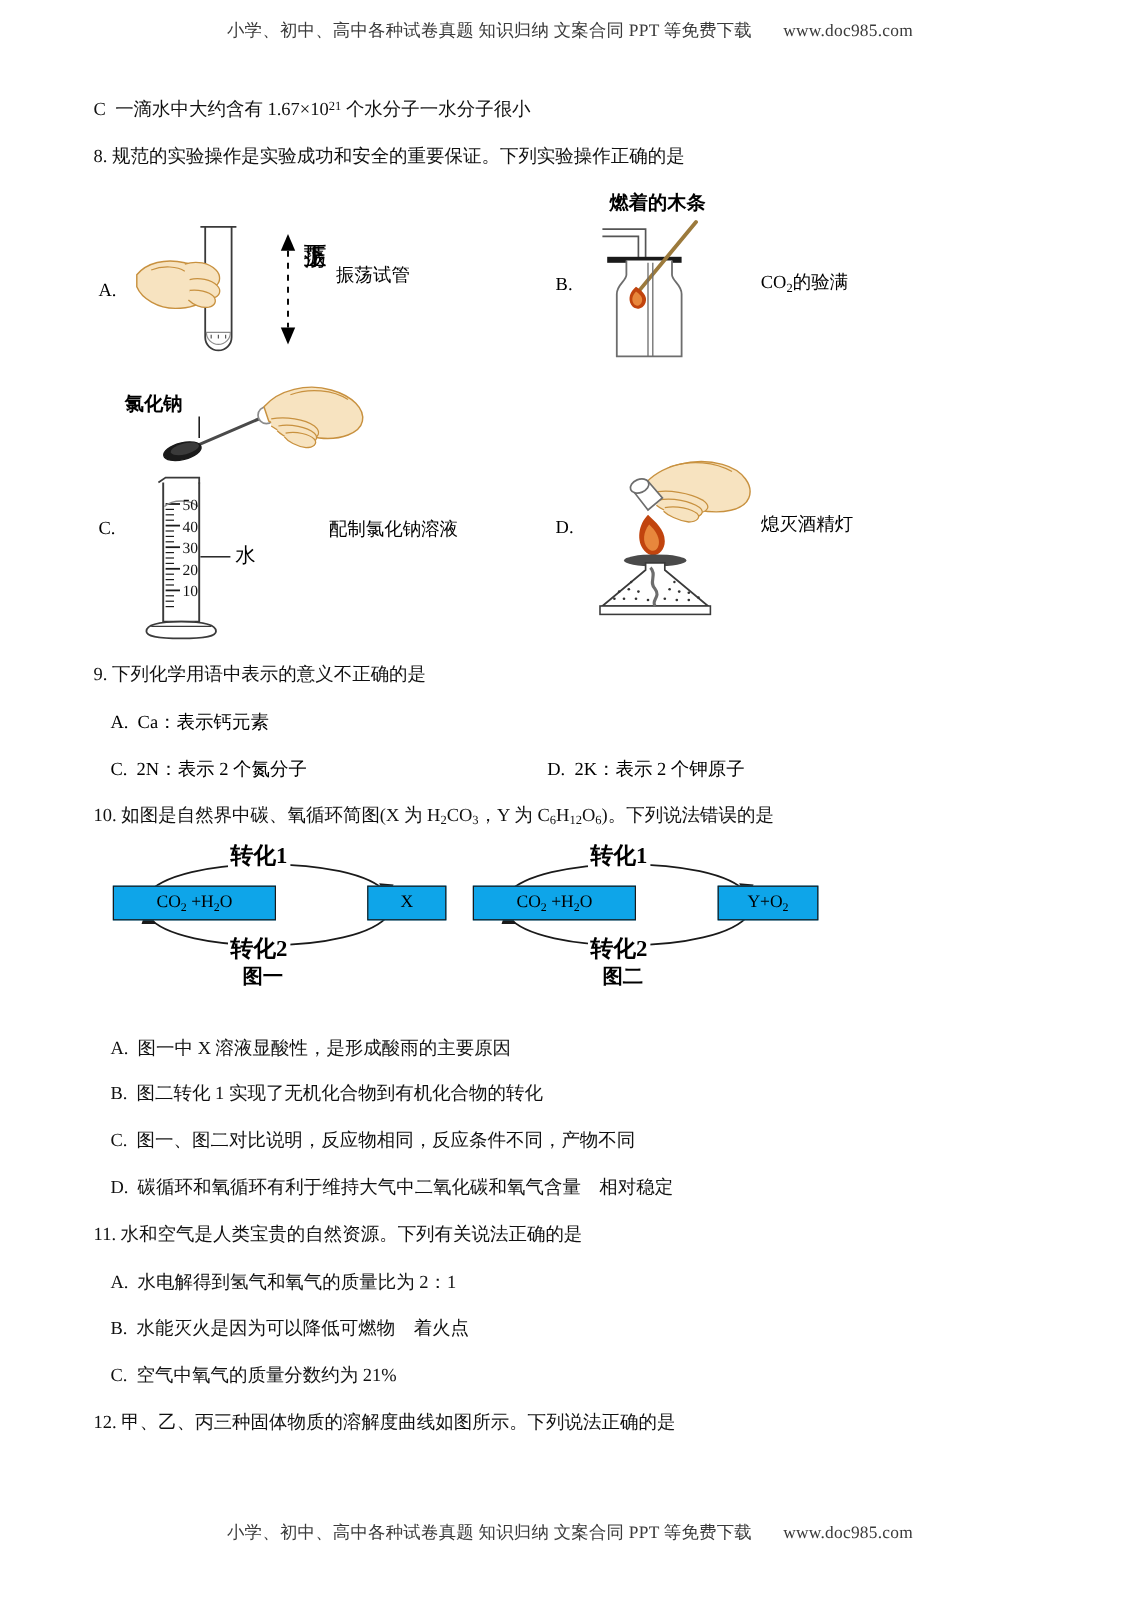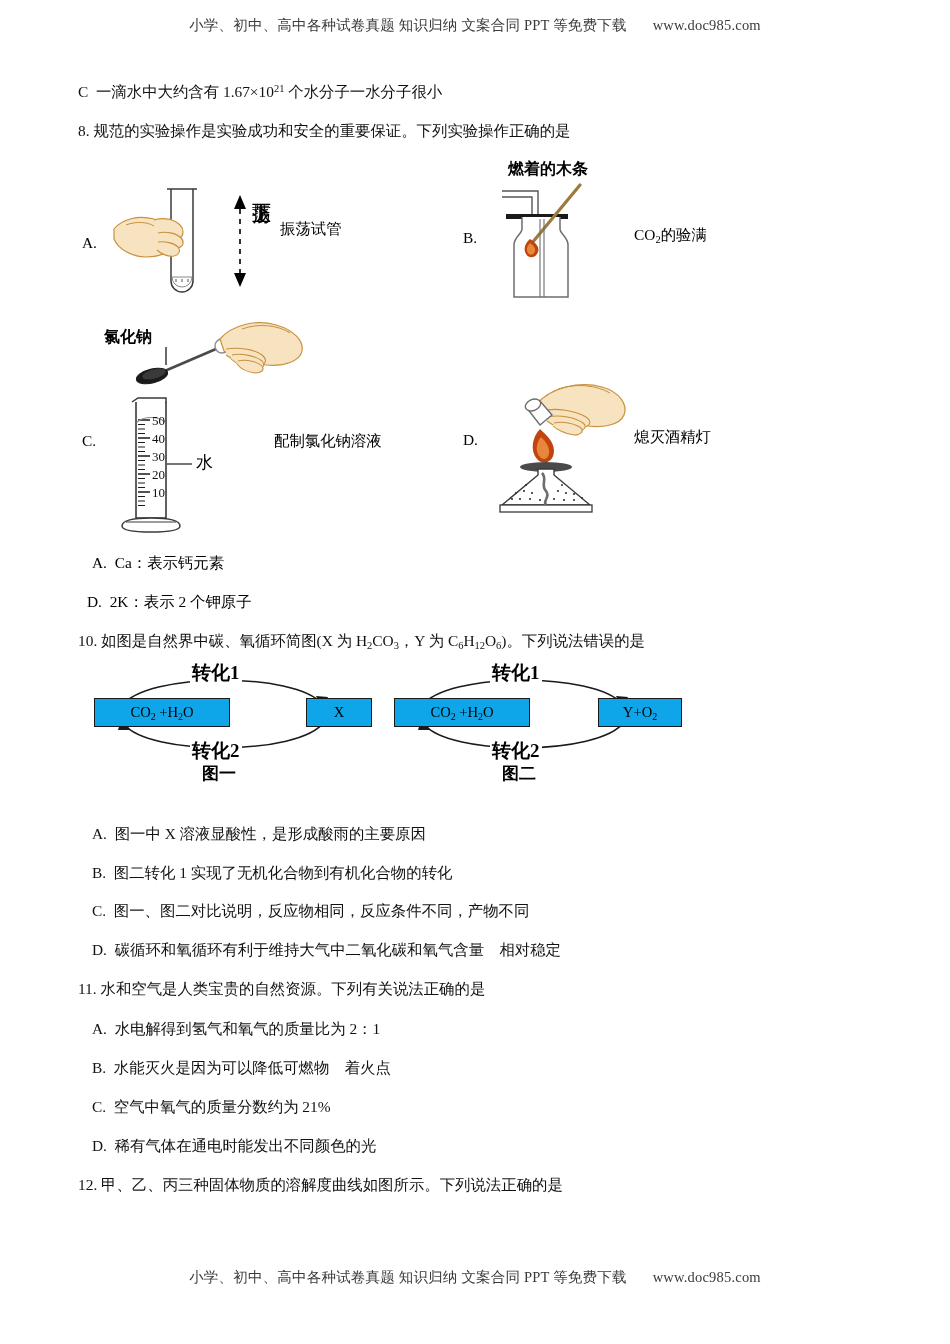--- a/index.html
+++ b/index.html
@@ -298,26 +298,28 @@
           <circle cx="16" cy="118" r="1.1"></circle>
             <circle cx="86" cy="117" r="1.1"></circle>
           <circle cx="30" cy="104" r="1"></circle>
             <circle cx="66" cy="104" r="1"></circle>
         </g>
       </svg>
 
       <div class="cap-small" style="left:556px; top:268px;">熄灭酒精灯</div>
     </div>
 
+    <p class="q-line q-stem">9. 下列化学用语中表示的意义不正确的是</p>
 
     <div class="two-col">
       <div class="col-a"><span>A.</span>&nbsp; <span>Ca：表示钙元素</span></div>
     </div>
 
     <div class="two-col">
+      <div class="col-a"><span>C.</span>&nbsp; <span>2N：表示 2 个氮分子</span></div>
       <div class="col-b"><span>D.</span>&nbsp; <span>2K：表示 2 个钾原子</span></div>
     </div>
 
     <p class="q-line" style="margin-bottom:4px;">10. 如图是自然界中碳、氧循环简图(X 为 H<sub>2</sub>CO<sub>3</sub>，Y 为 C<sub>6</sub>H<sub>12</sub>O<sub>6</sub>)。下列说法错误的是</p>
 
     <div class="cyclewrap">
 
       <svg style="position:absolute; left:22px; top:4px;" width="270" height="96" viewBox="0 0 270 96">
 
         <path d="M22,40 C46,6 196,6 222,38" fill="none" stroke="#1a1a1a" stroke-width="1.5"></path>
@@ -353,21 +355,20 @@
 
     <p class="q-line opt-indent" style="margin-top:32px;"><span>A.</span>&nbsp; <span>图一中 X 溶液显酸性，是形成酸雨的主要原因</span></p>
     <p class="q-line opt-indent"><span>B.</span>&nbsp; <span>图二转化 1 实现了无机化合物到有机化合物的转化</span></p>
     <p class="q-line opt-indent"><span>C.</span>&nbsp; <span>图一、图二对比说明，反应物相同，反应条件不同，产物不同</span></p>
     <p class="q-line opt-indent"><span>D.</span>&nbsp; <span>碳循环和氧循环有利于维持大气中二氧化碳和氧气含量    相对稳定</span></p>
 
     <p class="q-line q-stem">11. 水和空气是人类宝贵的自然资源。下列有关说法正确的是</p>
     <p class="q-line opt-indent"><span>A.</span>&nbsp; <span>水电解得到氢气和氧气的质量比为 2：1</span></p>
     <p class="q-line opt-indent"><span>B.</span>&nbsp; <span>水能灭火是因为可以降低可燃物    着火点</span></p>
     <p class="q-line opt-indent"><span>C.</span>&nbsp; <span>空气中氧气的质量分数约为 21%</span></p>
-    <p class="q-line opt-indent"><span>D.</span>&nbsp; <span>稀有气体在通电时能发出不同颜色的光</span></p>
 
     <p class="q-line">12. 甲、乙、丙三种固体物质的溶解度曲线如图所示。下列说法正确的是</p>
 
   </div>
 
   <div class="ftr">
     <span>小学、初中、高中各种试卷真题  知识归纳  文案合同  PPT 等免费下载</span><span class="url">www.doc985.com</span>
   </div>
 
 </div>

